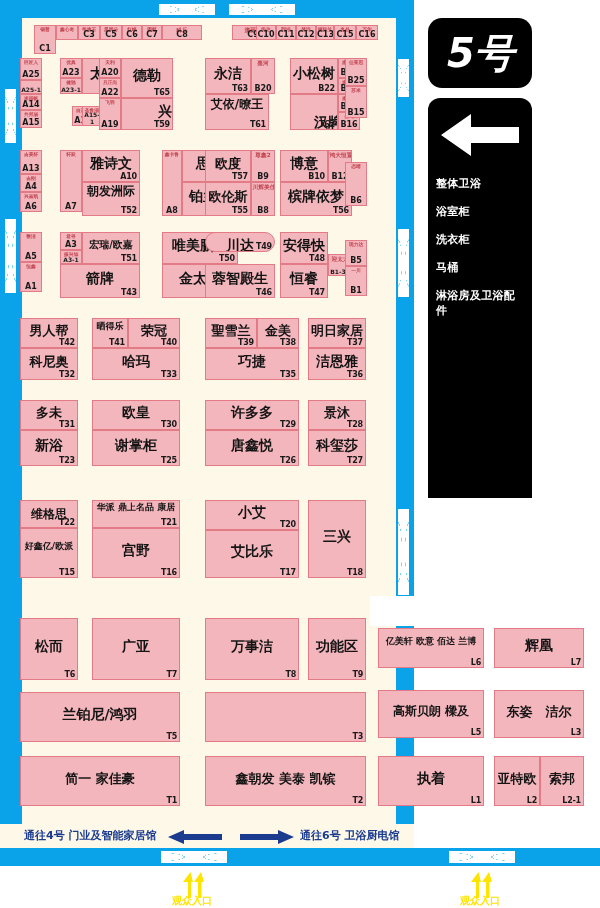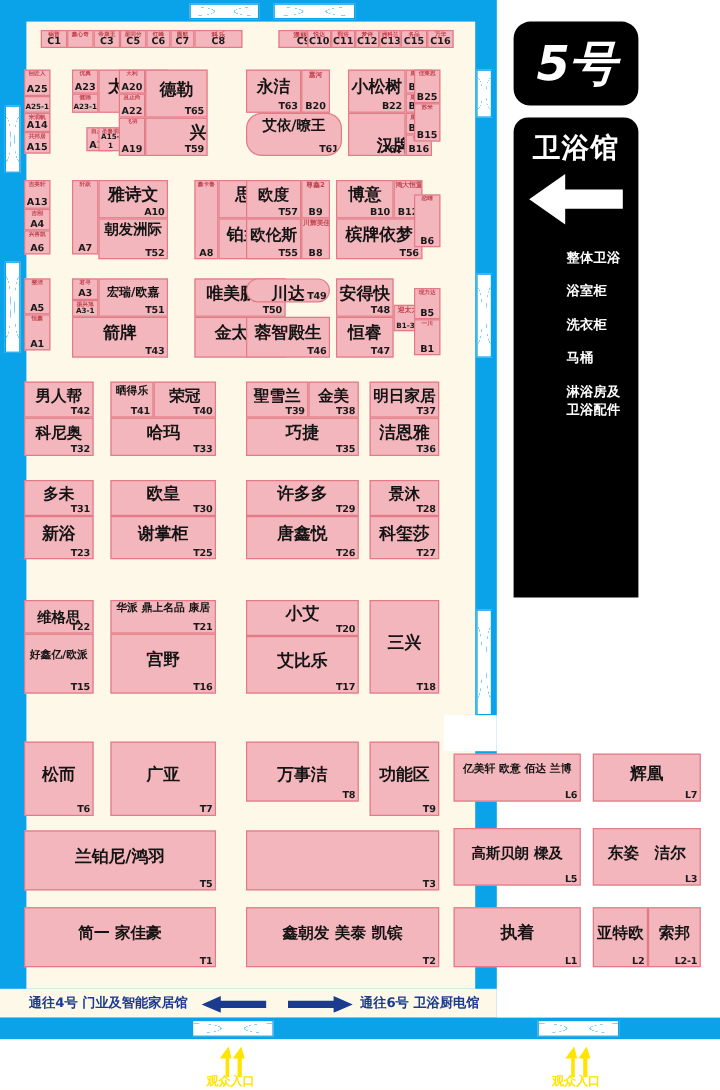--- a/index.html
+++ b/index.html
@@ -82,21 +82,20 @@
     letter-spacing:1px;
   }
   #arrow{
     position:relative; height:52px; margin:2px 0 8px 0;
   }
   #arrow svg{ display:block; margin:0 auto; }
   .plist{ padding:6px 8px 0 8px; }
   .plist div{
     color:#fff; font-size:11px; font-weight:700; margin-bottom:13px;
     letter-spacing:.3px;
-    margin-left:36px;
   }
   
   #navbar{
     position:absolute; left:0; top:824px; width:414px; height:24px;
     background:#fdf8e8;
   }
   .navtxt{
     position:absolute; top:4px; font-size:11px; font-weight:700; color:#1b3b8f;
     white-space:nowrap;
   }
@@ -138,21 +137,21 @@
       <div class="x1"></div>
     </div>
   <div class="door dh" style="left:228px; top:3px; width:68px;">
       <div class="x1"></div>
     </div>
 </div>
 
 <div style="position:absolute;left:370px;top:596px;width:44px;height:30px;background:#ffffff;"></div>
 
 <div id="booths">
-    <div class="booth" style="left: 34px; top: 25px; width: 22px; height: 15px;">
+    <div class="booth" style="left: 34px; top: 25px; width: 22px; height: 29px;">
       <div class="tiny-name" style="top: 1px; font-size: 5px;">锅普</div>
       <div class="ccode" style="font-size: 8px;">C1</div>
     </div>
     <div class="booth" style="left: 56px; top: 25px; width: 22px; height: 15px;">
       <div class="tiny-name" style="top: 1px; font-size: 5px;">鑫心奇</div>
       <div class="ccode" style="font-size: 8px; padding-left: 44px;">C2</div>
     </div>
     <div class="booth" style="left: 78px; top: 25px; width: 22px; height: 15px;">
       <div class="tiny-name" style="top: 1px; font-size: 5px;">帝康王</div>
       <div class="ccode" style="font-size: 8px;">C3</div>
@@ -261,21 +260,21 @@
       <div class="bcode">T59</div>
     </div>
     <div class="booth" style="left: 205px; top: 58px; width: 46px; height: 36px;">
       <div class="bname" style="font-size: 14px; top: 6.95px;">永洁</div>
       <div class="bcode">T63</div>
     </div>
     <div class="booth" style="left: 251px; top: 58px; width: 24px; height: 36px;">
       <div class="tiny-name" style="top: 1px; font-size: 6px;">嘉河</div>
       <div class="ccode" style="font-size: 8px;">B20</div>
     </div>
-    <div class="booth" style="left: 205px; top: 94px; width: 80px; height: 36px; border-radius: 13px;">
+    <div class="booth" style="left: 205px; top: 94px; width: 64px; height: 36px;">
       <div class="bname" style="font-size: 12px; top: 2.6px; white-space: normal;">艾依/暸王</div>
       <div class="bcode">T61</div>
     </div>
     <div class="booth" style="left: 290px; top: 58px; width: 48px; height: 36px;">
       <div class="bname" style="font-size: 14px; top: 6.95px;">小松树</div>
       <div class="bcode">B22</div>
     </div>
     <div class="booth" style="left: 338px; top: 58px; width: 22px; height: 20px;">
       <div class="tiny-name" style="top: 1px; font-size: 5px;">康佳玛</div>
       <div class="ccode" style="font-size: 8px;">B23</div>
@@ -533,21 +532,21 @@
       <div class="bcode">T18</div>
     </div>
     <div class="booth" style="left: 20px; top: 618px; width: 58px; height: 62px;">
       <div class="bname" style="font-size: 14px; top: 19.95px;">松而</div>
       <div class="bcode">T6</div>
     </div>
     <div class="booth" style="left: 92px; top: 618px; width: 88px; height: 62px;">
       <div class="bname" style="font-size: 14px; top: 19.95px;">广亚</div>
       <div class="bcode">T7</div>
     </div>
-    <div class="booth" style="left: 205px; top: 618px; width: 94px; height: 50px;">
+    <div class="booth" style="left: 205px; top: 618px; width: 94px; height: 62px;">
       <div class="bname" style="font-size: 14px; top: 19.95px;">万事洁</div>
       <div class="bcode">T8</div>
     </div>
     <div class="booth" style="left: 308px; top: 618px; width: 58px; height: 62px;">
       <div class="bname" style="font-size: 14px; top: 19.95px;">功能区</div>
       <div class="bcode">T9</div>
     </div>
     <div class="booth" style="left: 20px; top: 692px; width: 160px; height: 50px;">
       <div class="bname" style="font-size: 14px; top: 13.95px;">兰铂尼/鸿羽</div>
       <div class="bcode">T5</div>
@@ -591,21 +590,20 @@
       <div class="bname" style="font-size: 13px; top: 14.525px;">索邦</div>
       <div class="bcode">L2-1</div>
     </div>
   </div>
 
 <div id="panel">
   <div id="hallno" class="pill">
     <span>5号</span>
   </div>
   <div id="panel2" class="pill">
-    <div class="ptitle">卫浴馆</div>
     <div id="arrow">
       <svg width="86" height="50" viewBox="0 0 86 50" aria-hidden="true">
         <path d="M4 25 L34 4 L34 17 L82 17 L82 33 L34 33 L34 46 Z" fill="#ffffff"></path>
       </svg>
     </div>
     <div class="plist">
         <div>整体卫浴</div>
         <div>浴室柜</div>
         <div>洗衣柜</div>
         <div>马桶</div>

